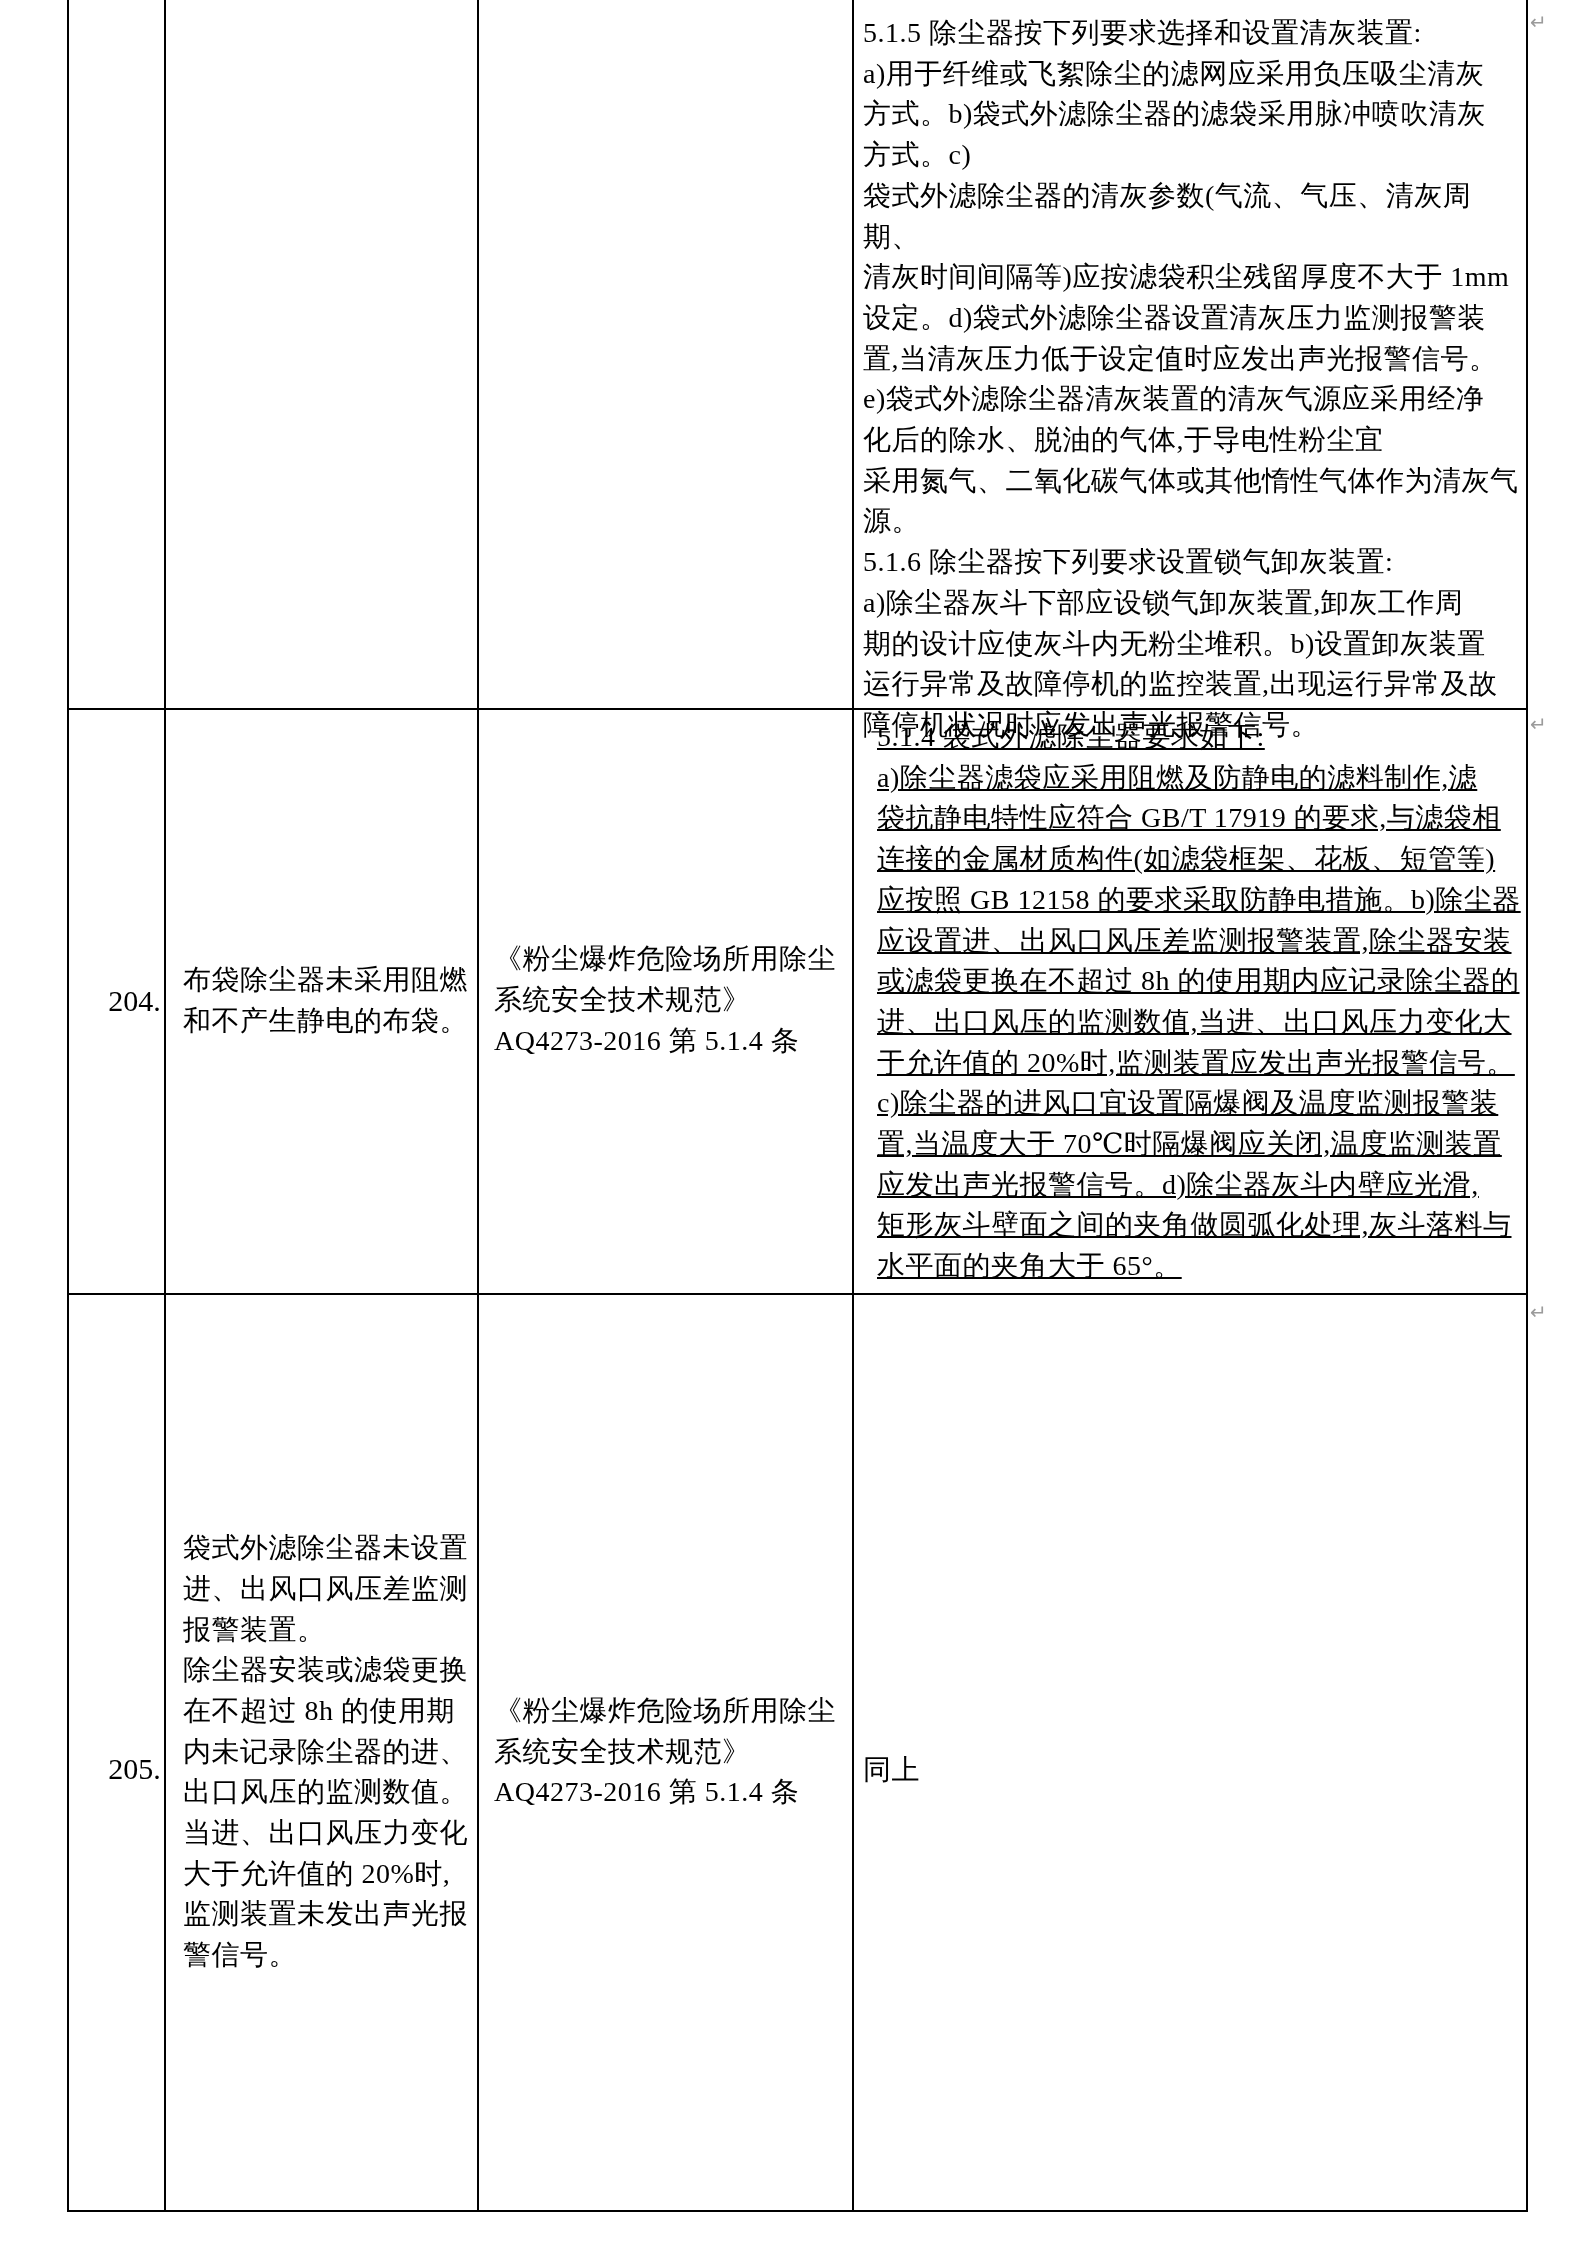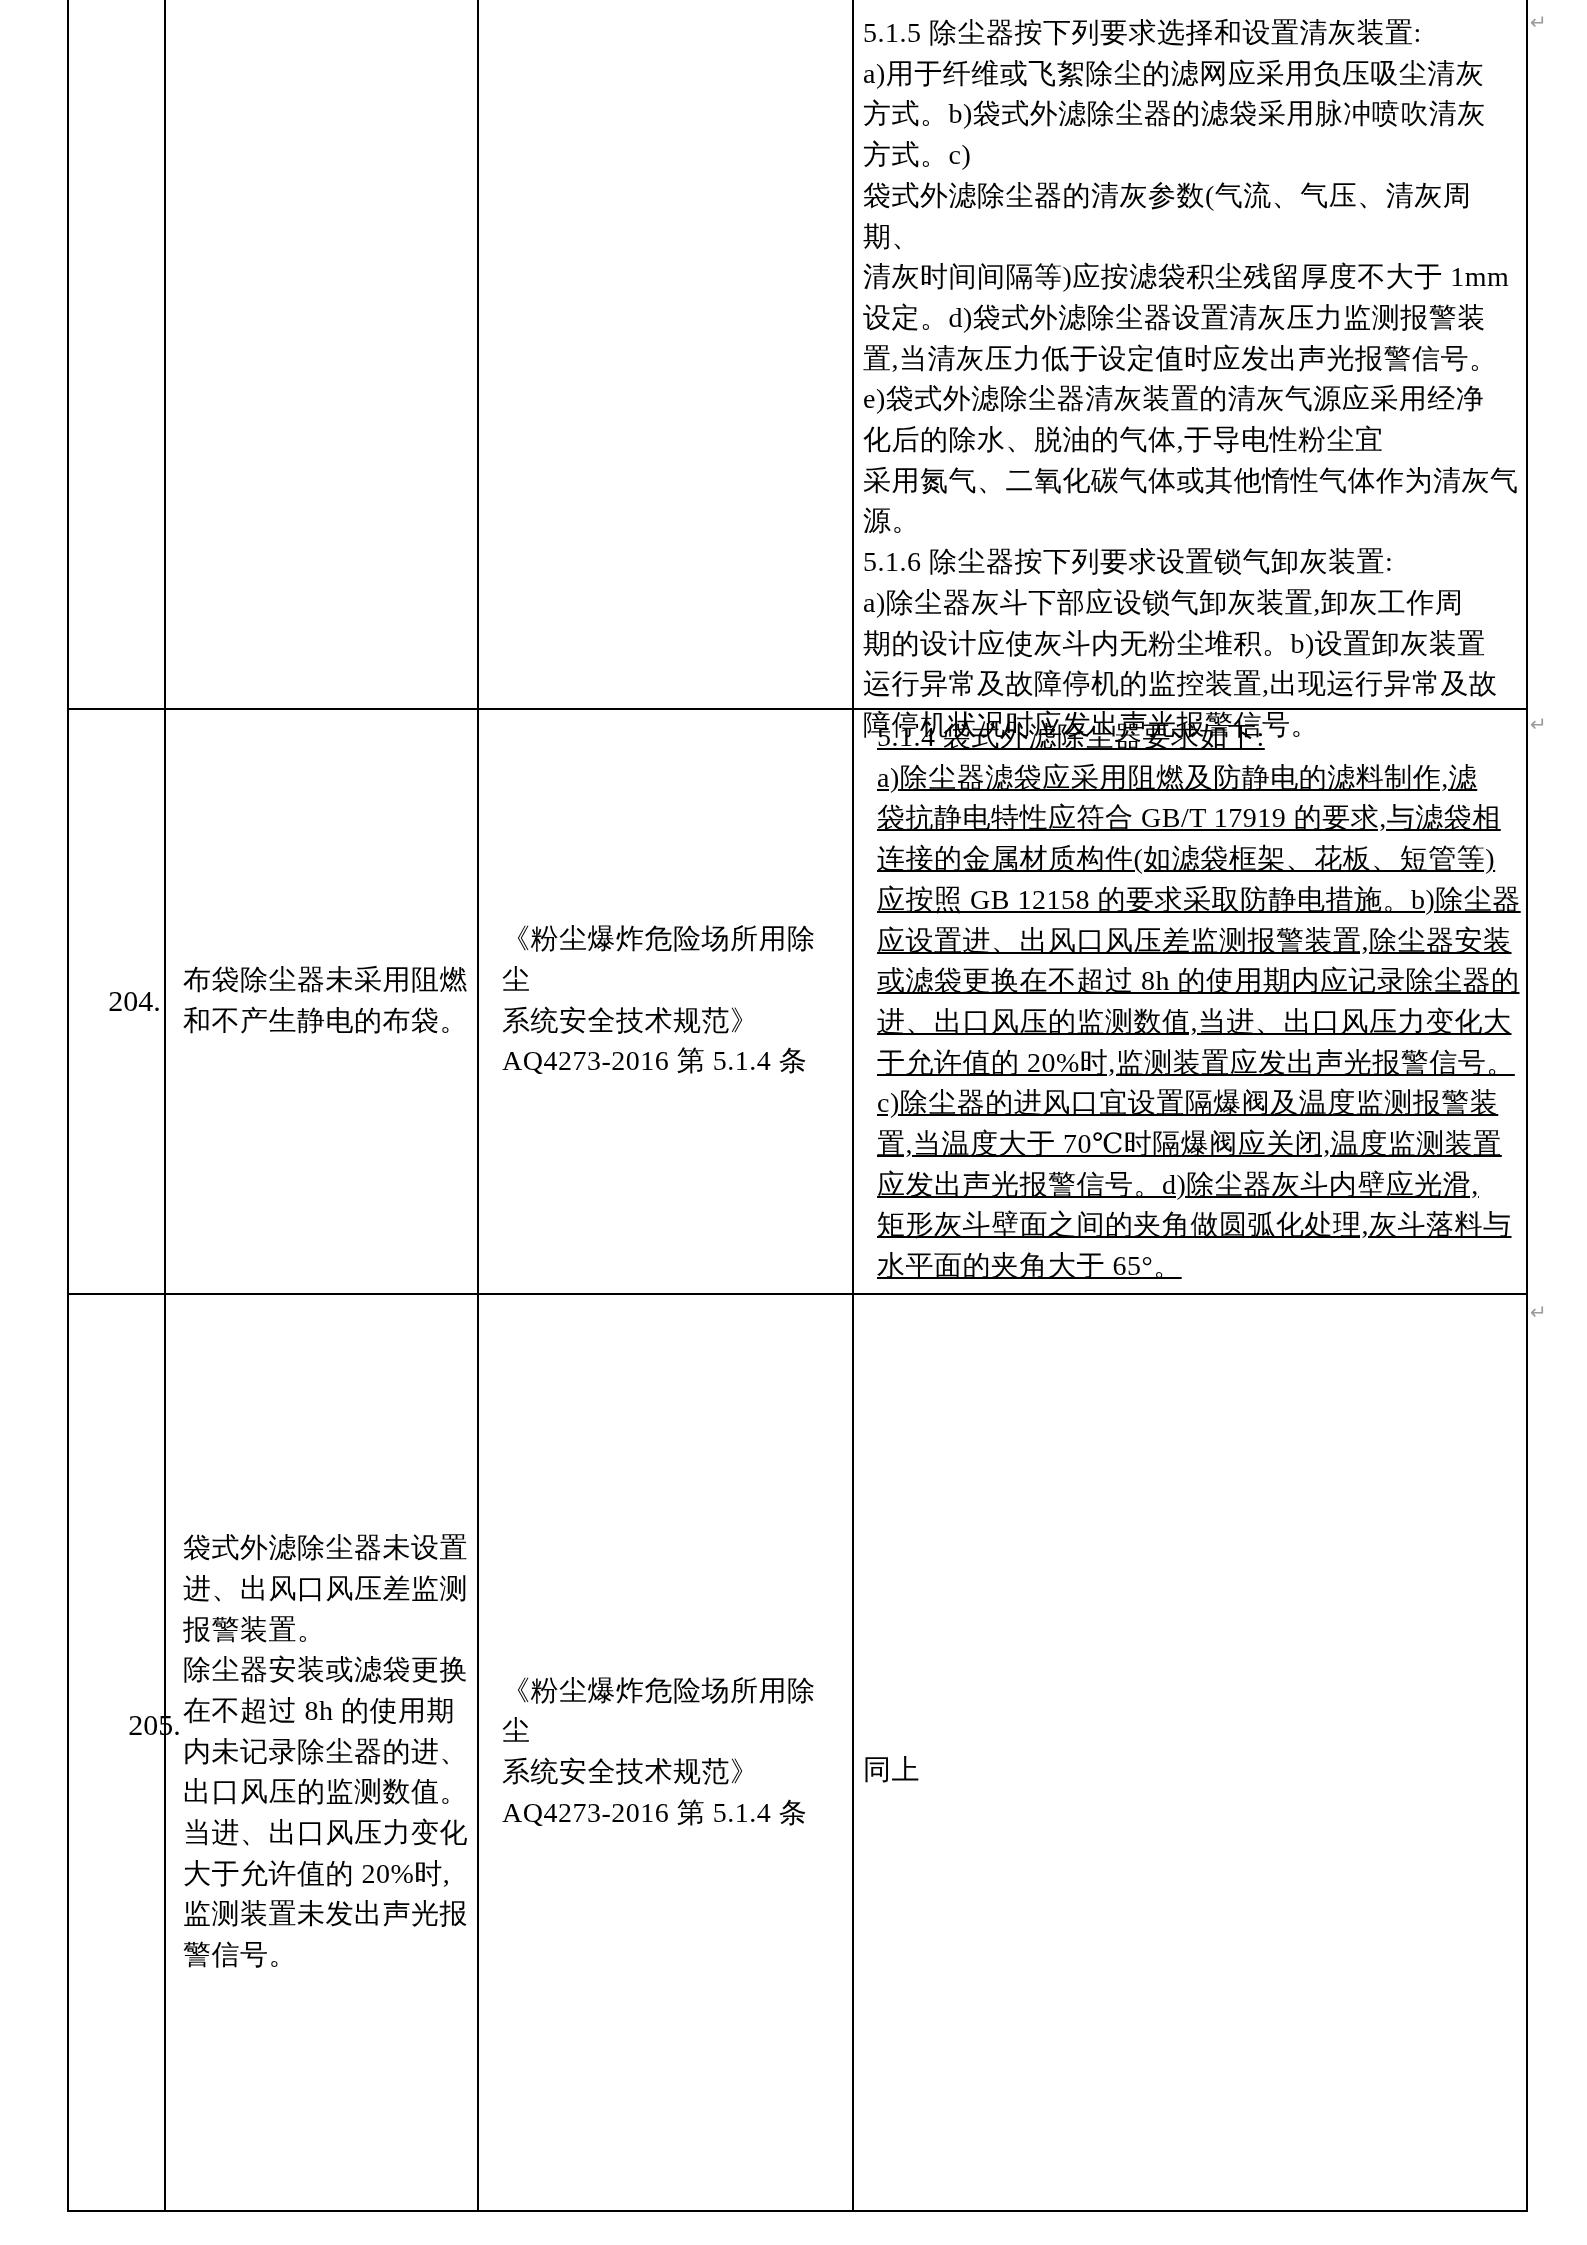--- a/index.html
+++ b/index.html
@@ -22,24 +22,24 @@
   }
   .reg-row1{left:863px;top:13px;width:660px;}
   .reg-row204{left:877px;top:717px;width:660px;text-decoration:underline;}
   .num-cell{
     left:69px;width:95px;
     display:flex;align-items:center;justify-content:center;
     font-size:30px;
     padding-left:36px;
   }
   .num-204{top:710px;height:581px;}
-  .num-205{top:1268px;height:914px;margin-left:20px;}
+  .num-205{top:1312px;height:914px;}
   .vcenter{display:flex;align-items:center;}
   .prob-cell{left:166px;width:311px;padding-left:17px;}
-  .basis-cell{left:479px;width:362px;padding-left:23px;}
+  .basis-cell{left:479px;width:362px;padding-left:15px;}
   .reg205-cell{left:854px;width:672px;padding-left:9px;margin-top:18px;}
   .row204{top:710px;height:581px;}
   .row205{top:1295px;height:914px;}
   .pmark{
     position:absolute;left:1530px;
     font-size:20px;color:#9b9b9b;
     font-family:"DejaVu Sans","Liberation Sans",sans-serif;
   }
 </style>
 </head>

